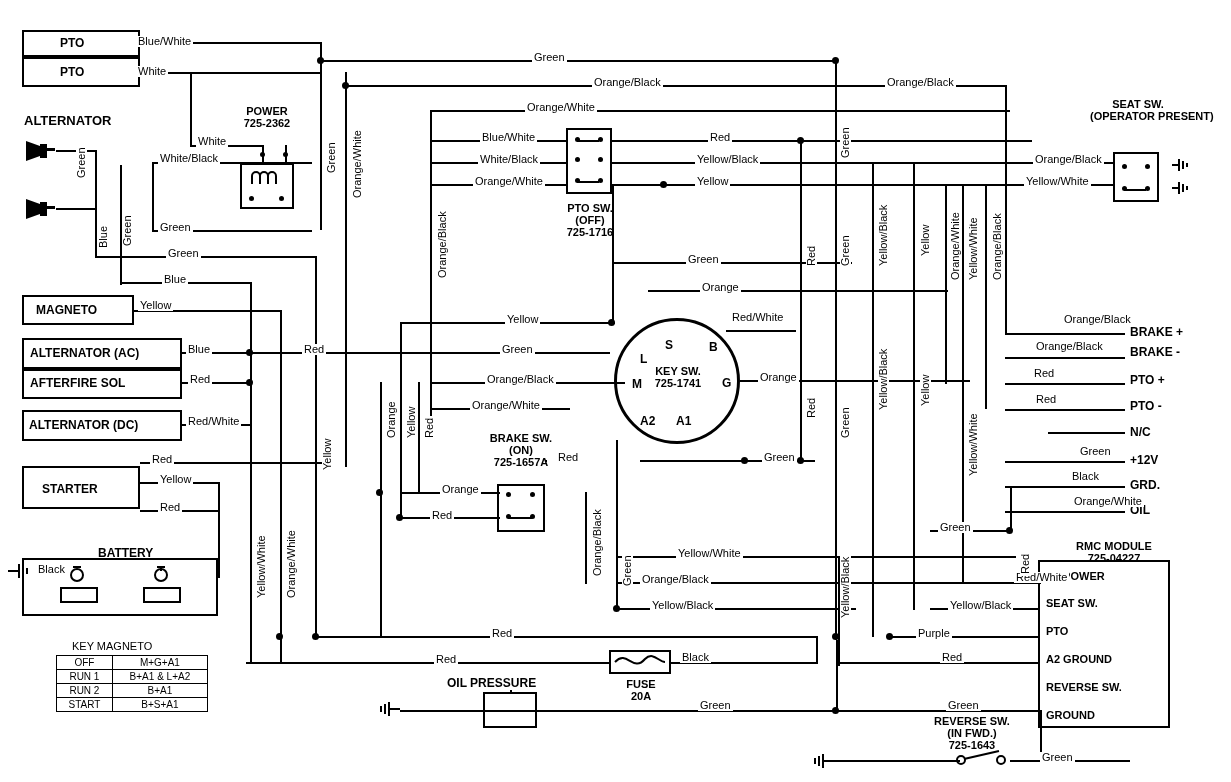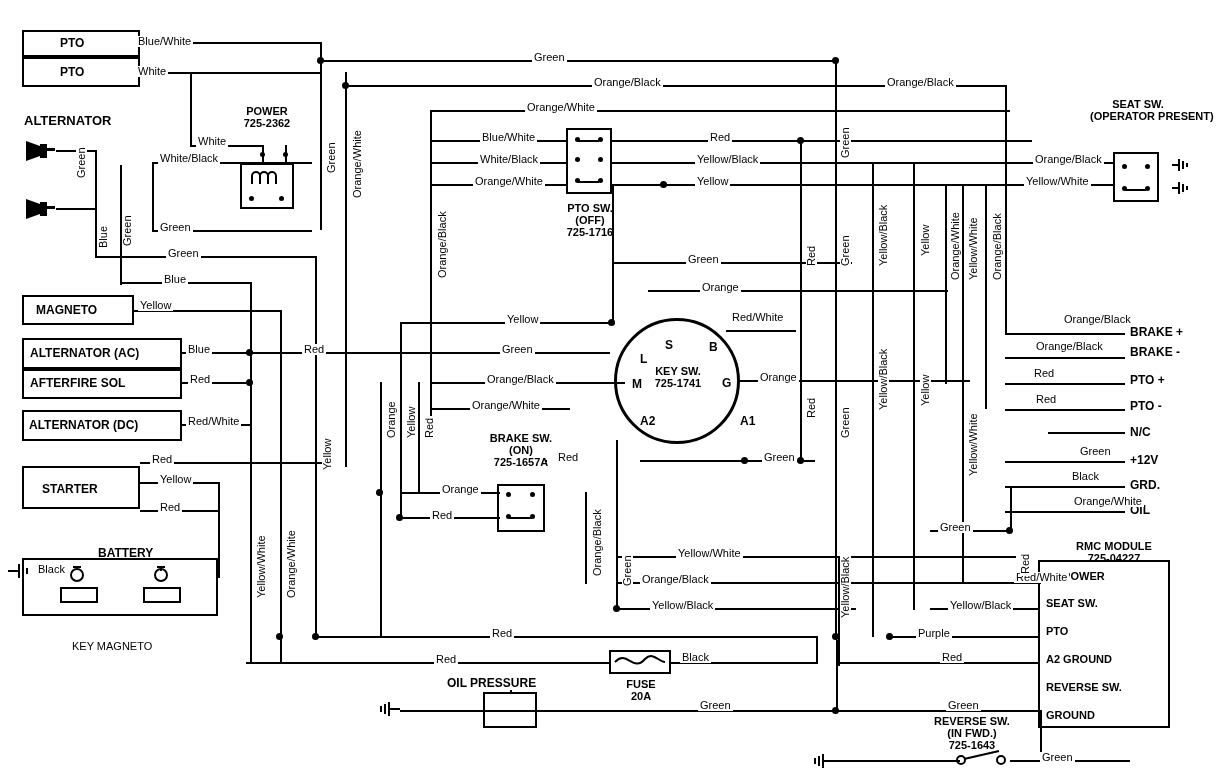--- a/index.html
+++ b/index.html
@@ -173,21 +173,21 @@
   <div class="title" style="left:632px;top:365px;width:92px;">
     <span>KEY SW.</span><br>
     <span>725-1741</span>
   </div>
   <div class="term" style="left:640px;top:352px;">L</div>
   <div class="term" style="left:665px;top:338px;">S</div>
   <div class="term" style="left:709px;top:340px;">B</div>
   <div class="term" style="left:632px;top:377px;">M</div>
   <div class="term" style="left:722px;top:376px;">G</div>
   <div class="term" style="left:640px;top:414px;">A2</div>
-  <div class="term" style="left:740px;top:414px;">A1</div>
+  <div class="term" style="left:676px;top:414px;">A1</div>
 
   <div class="sw" style="left:497px;top:484px;width:48px;height:48px;"></div>
   <div class="swdot" style="left:506px;top:492px;"></div>
   <div class="swdot" style="left:530px;top:492px;"></div>
   <div class="swdot" style="left:506px;top:514px;"></div>
   <div class="swdot" style="left:530px;top:514px;"></div>
   <div class="wire h" style="left:508px;top:517px;width:24px;"></div>
   <div class="title" style="left:473px;top:432px;width:96px;">
     <span>BRAKE SW.</span><br>
     <span>(ON)</span><br>
@@ -250,20 +250,40 @@
   <div class="wire h" style="left:1005px;top:333px;width:120px;"></div>
   <div class="wire h" style="left:1005px;top:357px;width:120px;"></div>
   <div class="wire h" style="left:1005px;top:383px;width:120px;"></div>
   <div class="wire h" style="left:1005px;top:409px;width:120px;"></div>
   <div class="wire h" style="left:1048px;top:432px;width:77px;"></div>
   <div class="wire h" style="left:1005px;top:461px;width:120px;"></div>
   <div class="wire h" style="left:1005px;top:486px;width:120px;"></div>
   <div class="wire h" style="left:1005px;top:511px;width:120px;"></div>
 
   <div class="ktcap" style="left:72px;top:640px;">KEY MAGNETO</div>
+  <table class="kt" style="left:56px;top:655px;width:152px;">
+    <tbody>
+        <tr>
+      <td>OFF</td>
+      <td>M+G+A1</td>
+    </tr>
+    <tr>
+      <td>RUN 1</td>
+      <td>B+A1 &amp; L+A2</td>
+    </tr>
+    <tr>
+      <td>RUN 2</td>
+      <td>B+A1</td>
+    </tr>
+    <tr>
+      <td>START</td>
+      <td>B+S+A1</td>
+    </tr>
+  </tbody>
+    </table>
 
   <div class="wire h" style="left:140px;top:42px;width:180px;"></div>
   <div class="wire h" style="left:140px;top:72px;width:180px;"></div>
   <div class="wire h" style="left:320px;top:60px;width:515px;"></div>
   <div class="wire h" style="left:345px;top:85px;width:660px;"></div>
   <div class="wire h" style="left:430px;top:110px;width:580px;"></div>
   <div class="wire h" style="left:430px;top:140px;width:136px;"></div>
   <div class="wire h" style="left:612px;top:140px;width:420px;"></div>
   <div class="wire h" style="left:190px;top:145px;width:72px;"></div>
   <div class="wire h" style="left:152px;top:162px;width:160px;"></div>

